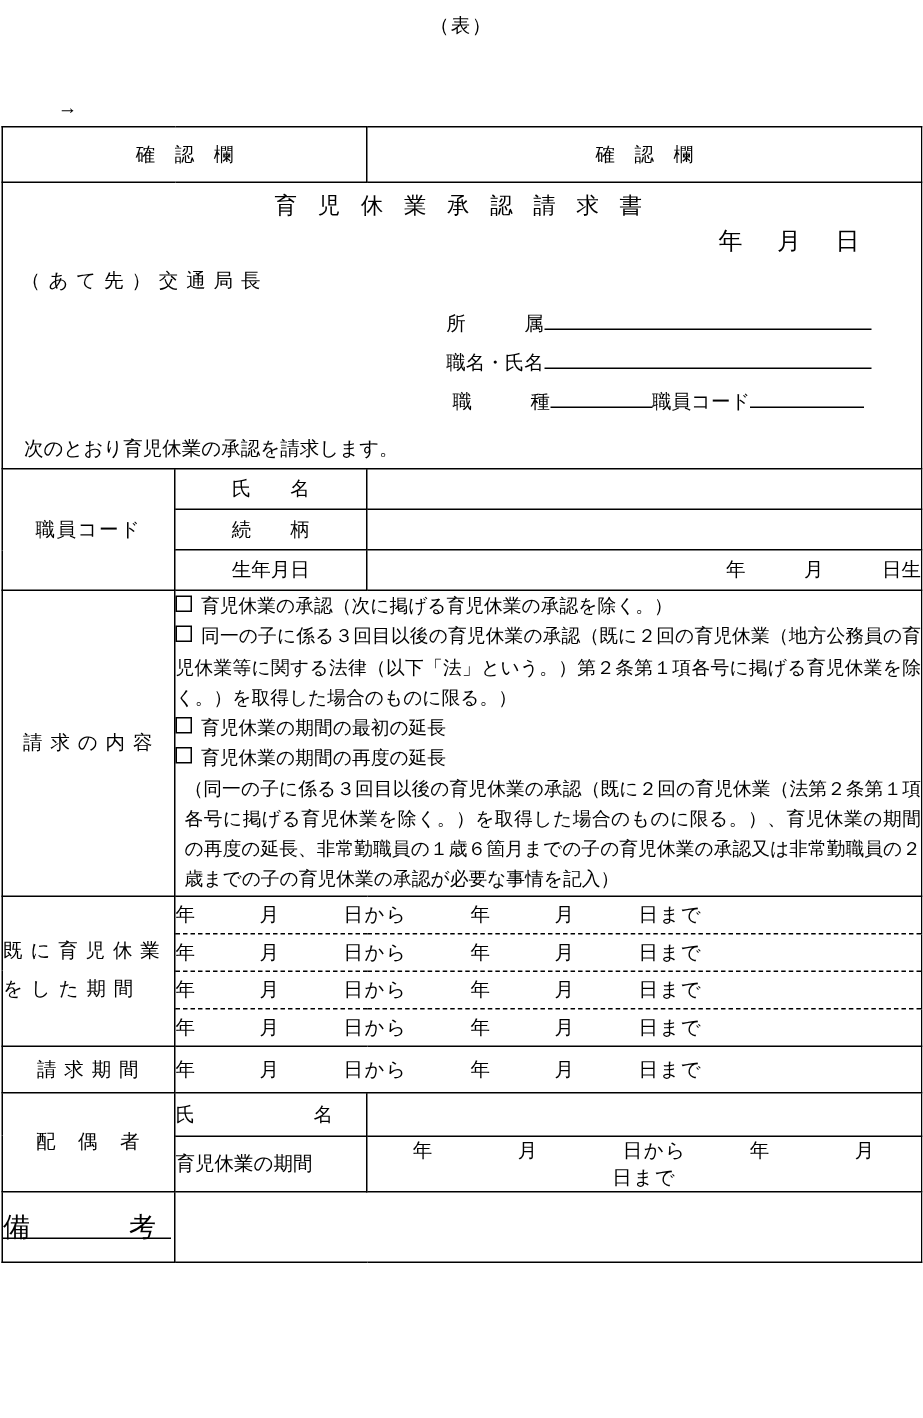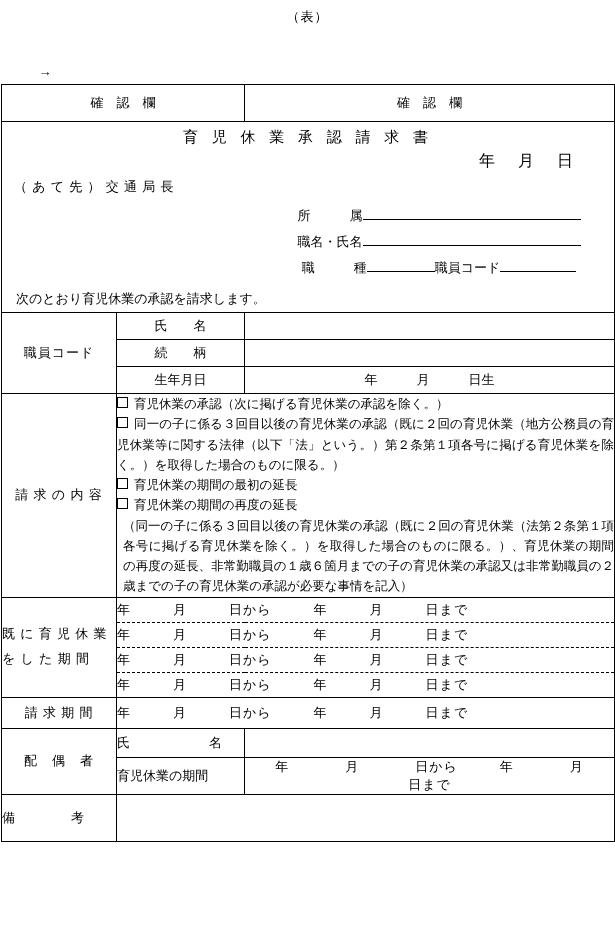--- a/index.html
+++ b/index.html
@@ -52,21 +52,21 @@
     width: 613px;
     margin: 4px 0 0 1px;
     table-layout: fixed;
   }
   table.form td {
     border: 1px solid #000;
     vertical-align: middle;
     padding: 0;
   }
   .cell-center {
-    text-align: center;
+    text-align: right;
   }
   .confirm-cell {
     height: 36px;
     font-size: 13px;
     text-align: center;
   }
   .title-cell {
     padding: 10px 0 12px 0;
   }
   .doc-title {
@@ -184,23 +184,24 @@
     padding-left: 4px;
     letter-spacing: 0px;
   }
   .kikan-line {
     font-size: 13px;
     padding-left: 10px;
     letter-spacing: 1px;
     text-align: center;
   }
   .remarks-label {
-    font-size: 13px;
+    font-size: 18px;
     padding-left: 6px;
     letter-spacing: 10px;
+    text-decoration: underline;
   }
 </style>
 </head>
 <body>
 
 <div class="page">
 
   <div class="top-label">（表）</div>
 
   <div class="dept-row">

